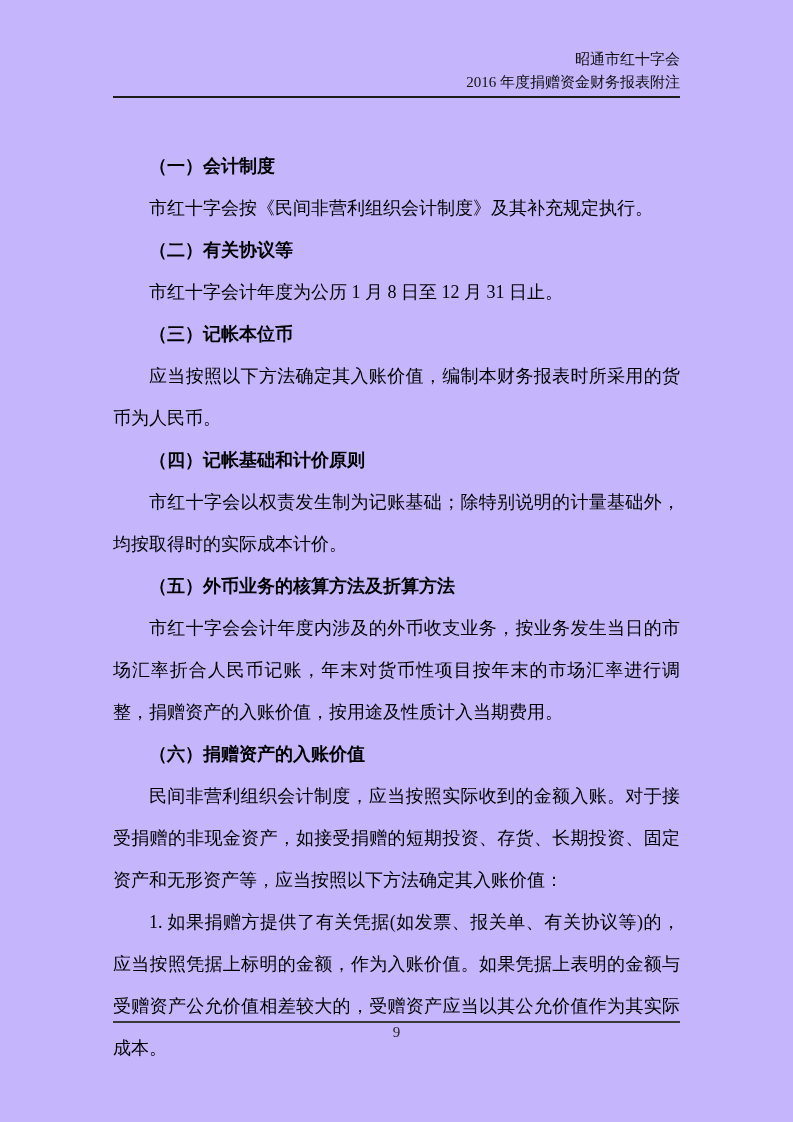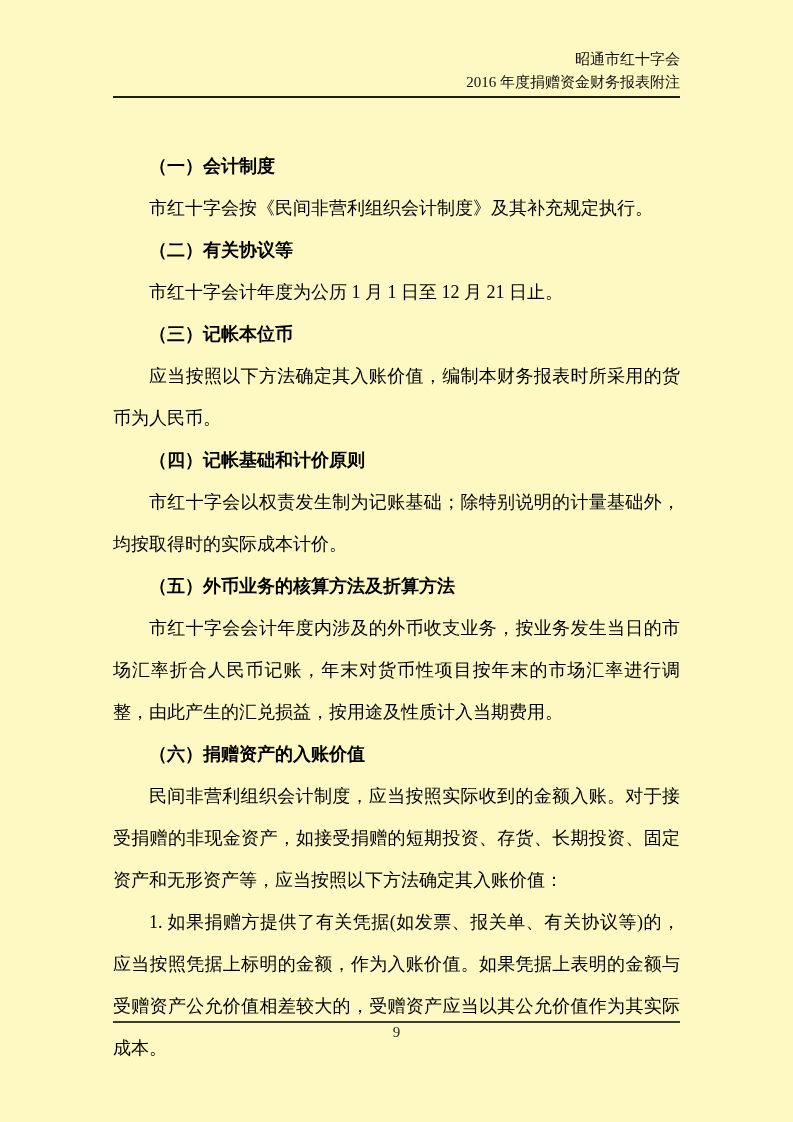--- a/index.html
+++ b/index.html
@@ -4,21 +4,21 @@
 <style>
   html, body {
     margin: 0;
     padding: 0;
     background: #ffffff;
   }
   .page {
     position: relative;
     width: 793px;
     height: 1122px;
-    background: #fef9c3;
+    background: #c4b5fd;
     font-family: "Liberation Serif", "DejaVu Serif", serif;
     color: #000000;
     overflow: hidden;
   }
   .header {
     position: absolute;
     top: 48px;
     right: 113px;
     left: 113px;
     text-align: right;
@@ -83,30 +83,30 @@
   </div>
 
   <div class="header-rule"></div>
 
   <div class="content">
 
     <h2>（一）会计制度</h2>
     <p>市红十字会按《民间非营利组织会计制度》及其补充规定执行。</p>
 
     <h2>（二）有关协议等</h2>
-    <p>市红十字会计年度为公历 1 月 1 日至 12 月 21 日止。</p>
+    <p>市红十字会计年度为公历 1 月 8 日至 12 月 31 日止。</p>
 
     <h2>（三）记帐本位币</h2>
     <p>应当按照以下方法确定其入账价值，编制本财务报表时所采用的货币为人民币。</p>
 
     <h2>（四）记帐基础和计价原则</h2>
     <p>市红十字会以权责发生制为记账基础；除特别说明的计量基础外，均按取得时的实际成本计价。</p>
 
     <h2>（五）外币业务的核算方法及折算方法</h2>
-    <p>市红十字会会计年度内涉及的外币收支业务，按业务发生当日的市场汇率折合人民币记账，年末对货币性项目按年末的市场汇率进行调整，由此产生的汇兑损益，按用途及性质计入当期费用。</p>
+    <p>市红十字会会计年度内涉及的外币收支业务，按业务发生当日的市场汇率折合人民币记账，年末对货币性项目按年末的市场汇率进行调整，捐赠资产的入账价值，按用途及性质计入当期费用。</p>
 
     <h2>（六）捐赠资产的入账价值</h2>
     <p>民间非营利组织会计制度，应当按照实际收到的金额入账。对于接受捐赠的非现金资产，如接受捐赠的短期投资、存货、长期投资、固定资产和无形资产等，应当按照以下方法确定其入账价值：</p>
     <p>1. 如果捐赠方提供了有关凭据(如发票、报关单、有关协议等)的，应当按照凭据上标明的金额，作为入账价值。如果凭据上表明的金额与受赠资产公允价值相差较大的，受赠资产应当以其公允价值作为其实际成本。</p>
 
   </div>
 
   <div class="footer-rule"></div>
   <div class="page-number">9</div>
 

